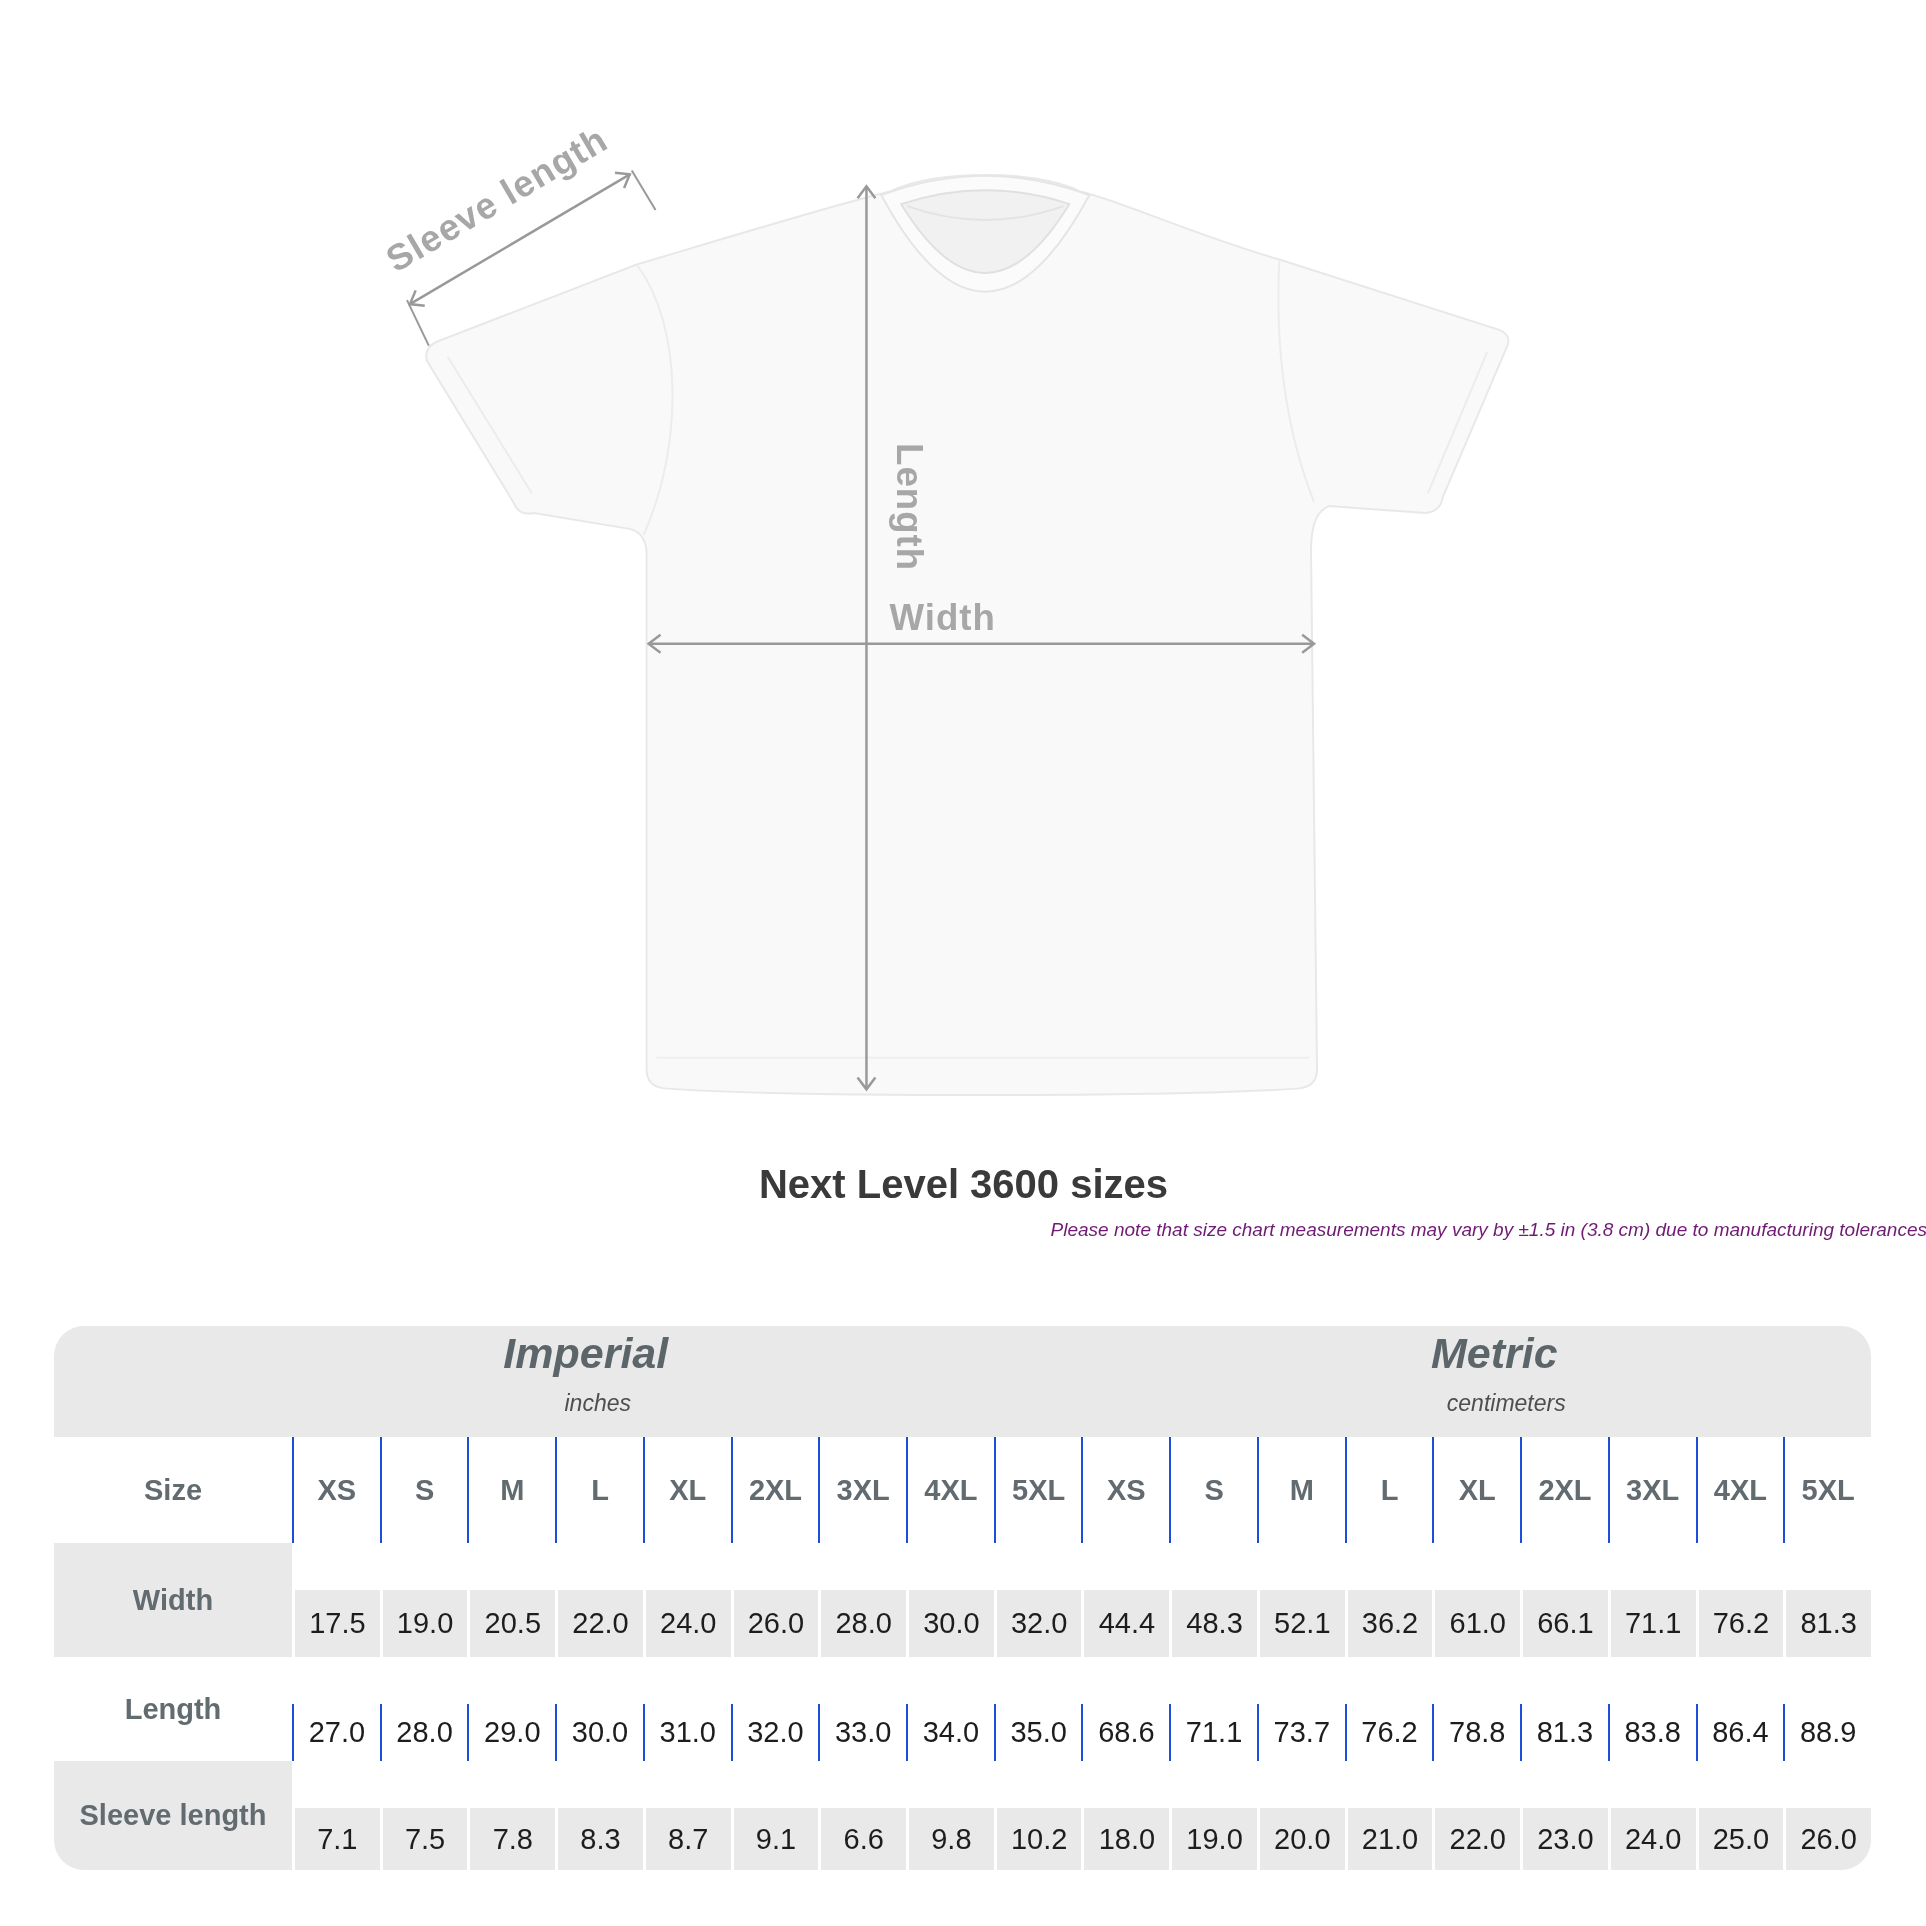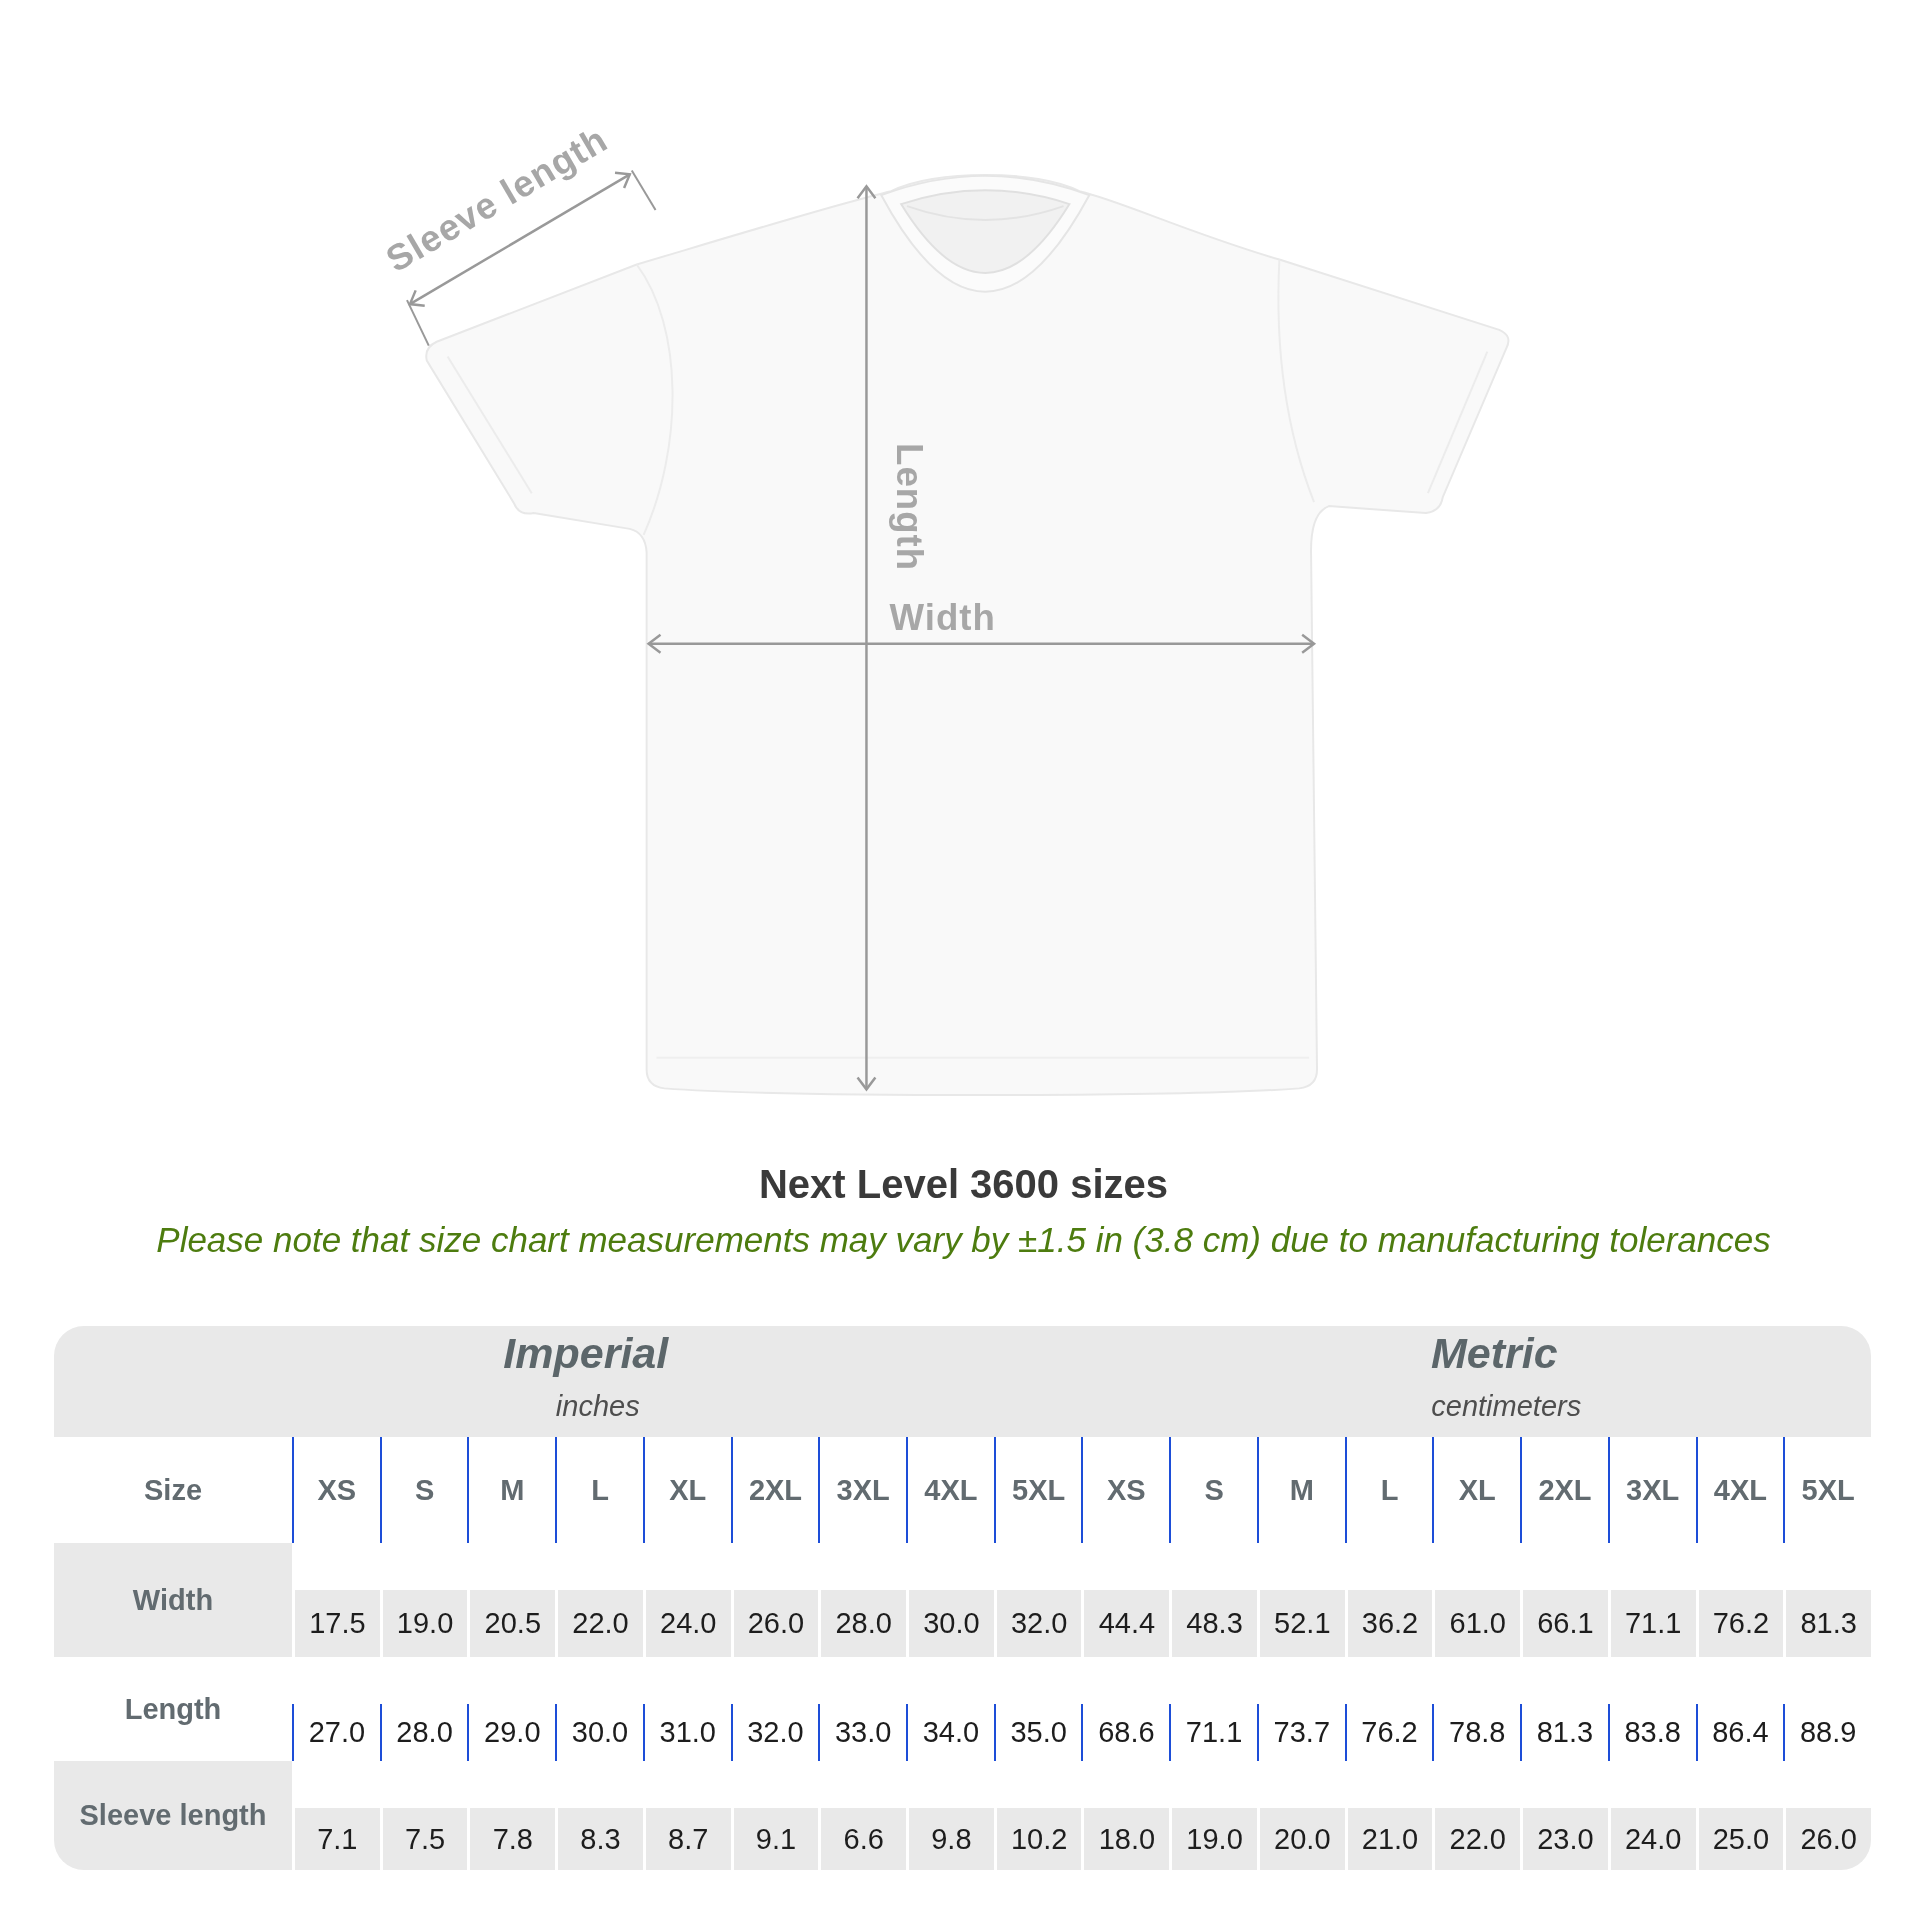--- a/index.html
+++ b/index.html
@@ -10,38 +10,38 @@
   .diagram-svg{position:absolute;left:0;top:0;}
   .dim-label{
     font-family:"Liberation Sans", sans-serif;
     font-size:37px;font-weight:bold;fill:#a7a7a7;letter-spacing:1px;
   }
   .page-title{
     position:absolute;left:0;right:0;top:1162px;text-align:center;
     font-size:40px;font-weight:bold;color:#3a3a3a;line-height:1.1;
   }
   .page-note{
-    position:absolute;left:0;right:0;top:1219px;text-align:center;
-    font-size:35px;font-style:italic;color:#4d7c0f;line-height:1.2;
+    position:absolute;left:0;right:0;top:1219px;text-align:right;
+    font-size:19px;font-style:italic;color:#701a75;line-height:1.2;
   }
   .size-table{
     position:absolute;left:54px;top:1326px;width:1817px;height:544px;
     border-radius:30px;overflow:hidden;background:#ffffff;
     display:grid;
     grid-template-columns:238px repeat(18, 1fr);
     grid-template-rows:111px 106px 114px 104px 109px;
   }
   .cell{display:flex;align-items:center;justify-content:center;min-width:0;}
   .g{background:#e9e9e9;}
   .w{background:#ffffff;}
   .sep-g{border-left:2px solid #1d4ed8;}
   .sep-w{border-left:3px solid #ffffff;}
   .group-cell{flex-direction:column;justify-content:flex-start;padding-top:4px;gap:14px;padding-left:36px;}
   .group-label{font-size:43px;font-weight:bold;font-style:italic;color:#5c666a;line-height:1.1;}
-  .group-units{font-size:29px;font-style:italic;color:#4e4e4e;line-height:1.1;margin-left:24px;}
+  .group-units{font-size:23px;font-style:italic;color:#4e4e4e;line-height:1.1;margin-left:24px;}
   .colhead{font-size:29px;font-weight:bold;color:#626b70;text-align:center;}
   .rowlabel{font-size:29px;font-weight:bold;color:#626b70;}
   .val{font-size:29px;color:#1d1d1d;margin-top:47px;}
 </style>
 </head>
 <body>
 
 <svg class="diagram-svg" width="1927" height="1238" viewBox="0 0 1946 1250">
   <defs>
     <marker id="ah" markerUnits="userSpaceOnUse" markerWidth="30" markerHeight="30" refX="14" refY="14" orient="auto-start-reverse">

